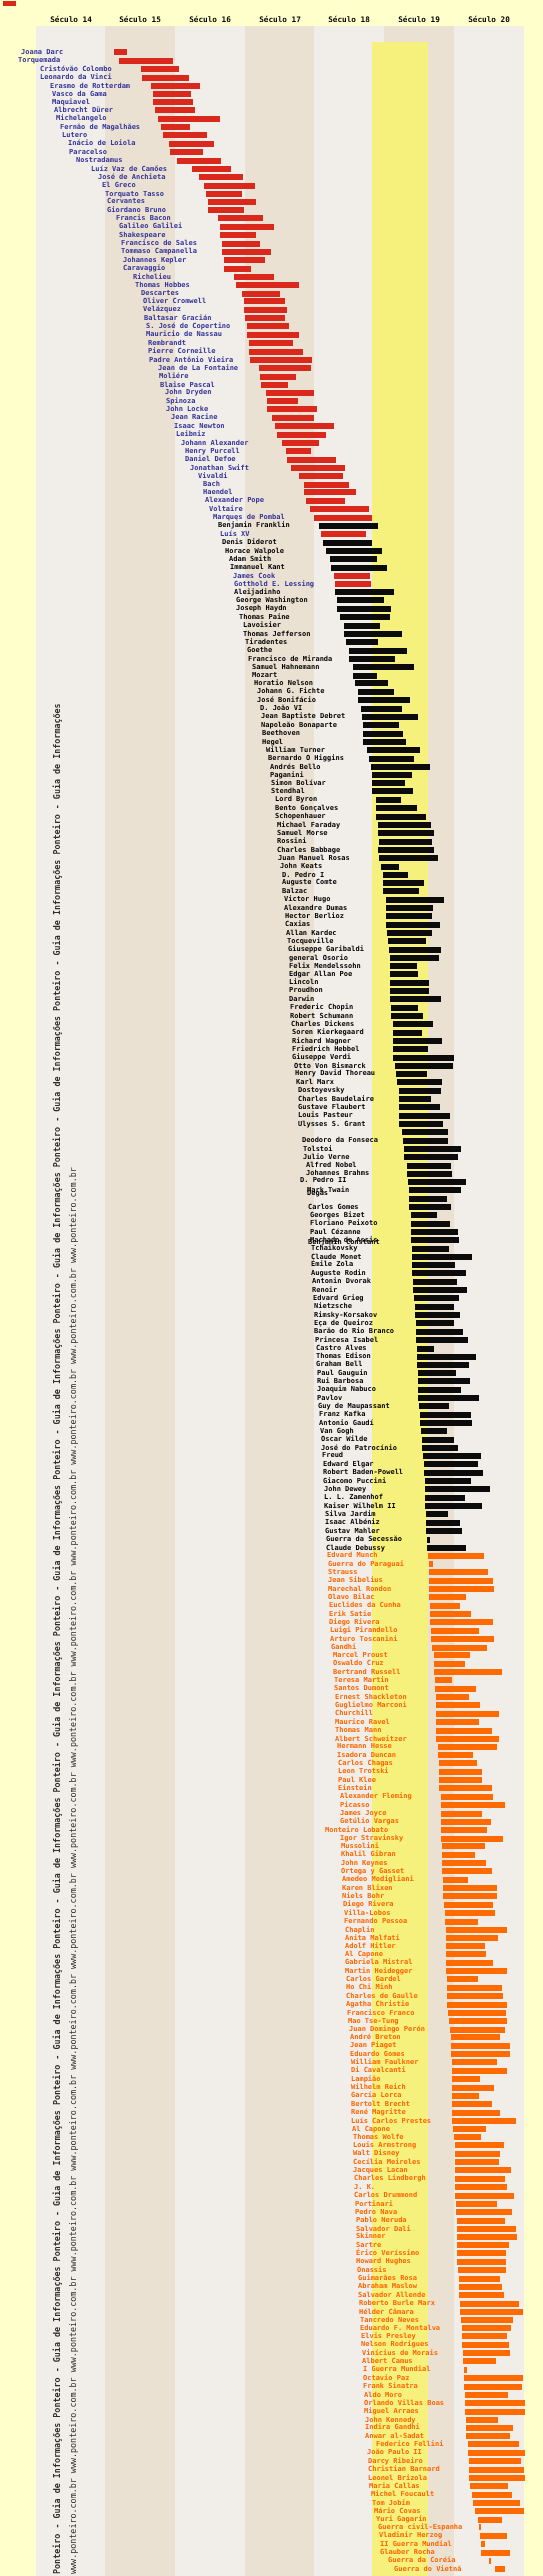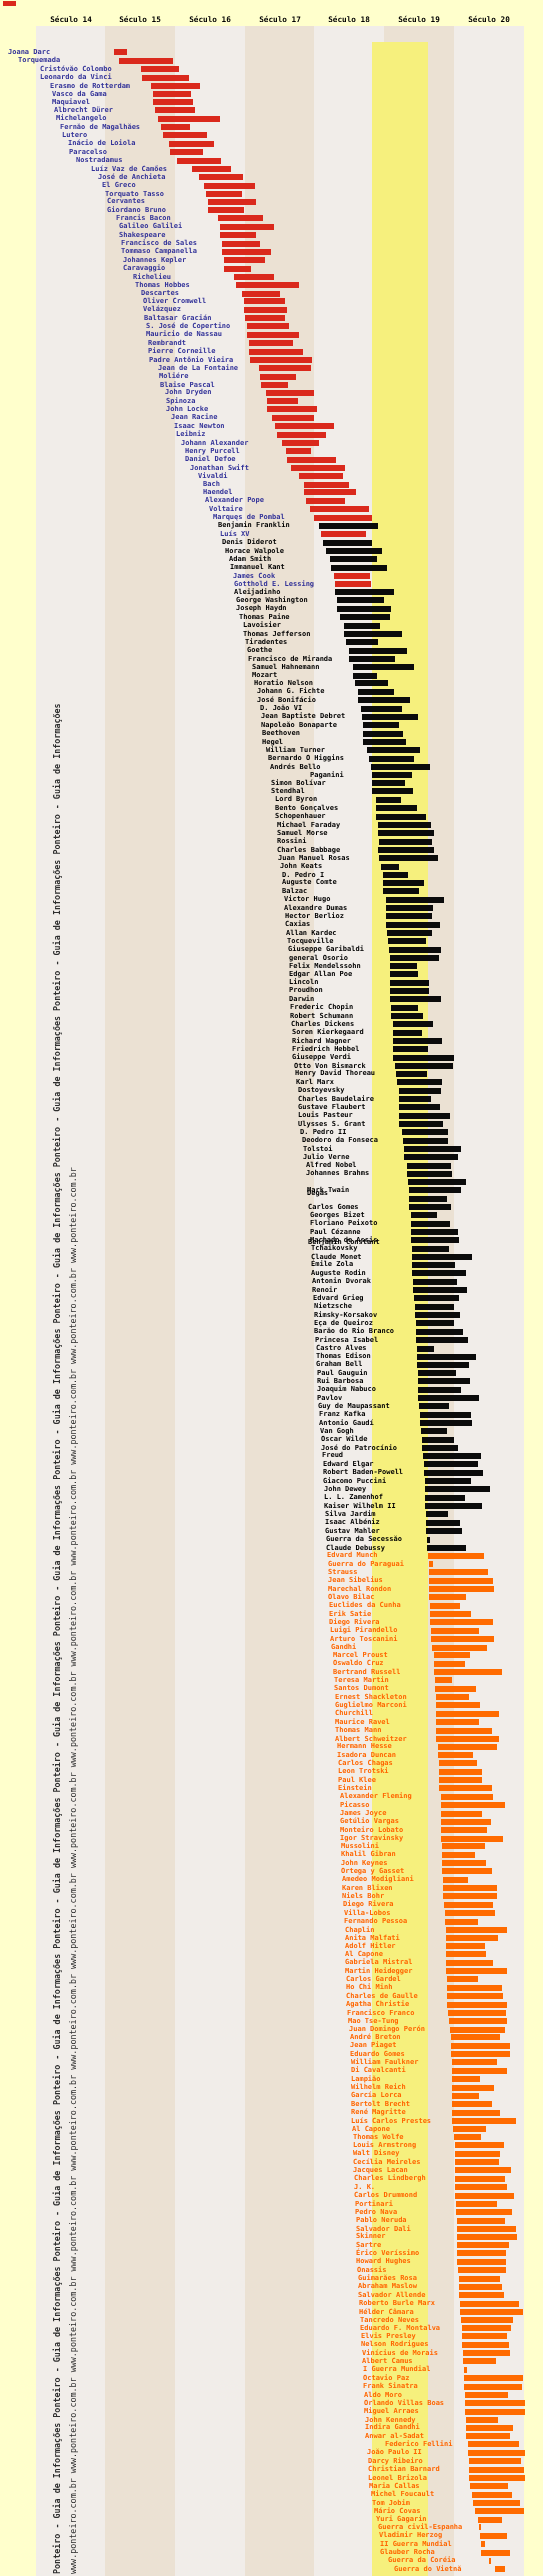--- a/index.html
+++ b/index.html
@@ -35,21 +35,21 @@
     <div class="century-label" style="left: 245px;">Século 17</div>
     <div class="stripe" style="left: 314px; width: 70px; background: rgb(241, 237, 233);"></div>
     <div class="century-label" style="left: 314px;">Século 18</div>
     <div class="stripe" style="left: 384px; width: 70px; background: rgb(235, 225, 211);"></div>
     <div class="century-label" style="left: 384px;">Século 19</div>
     <div class="stripe" style="left: 454px; width: 70px; background: rgb(241, 237, 233);"></div>
     <div class="century-label" style="left: 454px;">Século 20</div>
     <div class="band" style="left: 372px; width: 56px; top: 42px; height: 2534px; background: rgb(246, 240, 125);"></div>
     <div class="side-text" style="left: 52px; top: 2574px; width: 2363px; font-weight: bold; color: rgb(46, 46, 46);">Ponteiro - Guia de Informaçőes          Ponteiro - Guia de Informaçőes          Ponteiro - Guia de Informaçőes          Ponteiro - Guia de Informaçőes          Ponteiro - Guia de Informaçőes          Ponteiro - Guia de Informaçőes          Ponteiro - Guia de Informaçőes          Ponteiro - Guia de Informaçőes          Ponteiro - Guia de Informaçőes          Ponteiro - Guia de Informaçőes          Ponteiro - Guia de Informaçőes          Ponteiro - Guia de Informaçőes          </div>
     <div class="side-text" style="left: 68px; top: 2574px; width: 2363px; color: rgb(46, 46, 46);">www.ponteiro.com.br                 www.ponteiro.com.br                 www.ponteiro.com.br                 www.ponteiro.com.br                 www.ponteiro.com.br                 www.ponteiro.com.br                 www.ponteiro.com.br                 www.ponteiro.com.br                 www.ponteiro.com.br                 www.ponteiro.com.br                 www.ponteiro.com.br                 www.ponteiro.com.br                 www.ponteiro.com.br                 www.ponteiro.com.br                 </div>
-    <div class="plabel" style="left: 8px; top: 48px; color: rgb(51, 51, 153);">Joana Darc</div>
+    <div class="plabel" style="left: 21px; top: 48px; color: rgb(51, 51, 153);">Joana Darc</div>
     <div class="pbar" style="left: 114px; top: 49px; width: 13.2px; background: rgb(218, 41, 28);"></div>
     <div class="plabel" style="left: 18px; top: 56px; color: rgb(51, 51, 153);">Torquemada</div>
     <div class="pbar" style="left: 119px; top: 58px; width: 54px; background: rgb(218, 41, 28);"></div>
     <div class="plabel" style="left: 40px; top: 65px; color: rgb(51, 51, 153);">Cristóvăo Colombo</div>
     <div class="pbar" style="left: 141px; top: 66px; width: 38px; background: rgb(218, 41, 28);"></div>
     <div class="plabel" style="left: 40px; top: 73px; color: rgb(51, 51, 153);">Leonardo da Vinci</div>
     <div class="pbar" style="left: 142px; top: 75px; width: 47px; background: rgb(218, 41, 28);"></div>
     <div class="plabel" style="left: 50px; top: 82px; color: rgb(51, 51, 153);">Erasmo de Rotterdam</div>
     <div class="pbar" style="left: 151px; top: 83px; width: 49px; background: rgb(218, 41, 28);"></div>
     <div class="plabel" style="left: 52px; top: 90px; color: rgb(51, 51, 153);">Vasco da Gama</div>
@@ -209,21 +209,21 @@
     <div class="plabel" style="left: 262px; top: 729px; color: rgb(0, 0, 0);">Beethoven</div>
     <div class="pbar" style="left: 363px; top: 731px; width: 40px; background: rgb(11, 11, 11);"></div>
     <div class="plabel" style="left: 262px; top: 738px; color: rgb(0, 0, 0);">Hegel</div>
     <div class="pbar" style="left: 363px; top: 739px; width: 43px; background: rgb(11, 11, 11);"></div>
     <div class="plabel" style="left: 266px; top: 746px; color: rgb(0, 0, 0);">William Turner</div>
     <div class="pbar" style="left: 367px; top: 747px; width: 53px; background: rgb(11, 11, 11);"></div>
     <div class="plabel" style="left: 268px; top: 754px; color: rgb(0, 0, 0);">Bernardo O Higgins</div>
     <div class="pbar" style="left: 369px; top: 756px; width: 45px; background: rgb(11, 11, 11);"></div>
     <div class="plabel" style="left: 270px; top: 763px; color: rgb(0, 0, 0);">Andrés Bello</div>
     <div class="pbar" style="left: 371px; top: 764px; width: 59px; background: rgb(11, 11, 11);"></div>
-    <div class="plabel" style="left: 270px; top: 771px; color: rgb(0, 0, 0); margin-left: 40px;">Paganini</div>
+    <div class="plabel" style="left: 270px; top: 771px; color: rgb(0, 0, 0);">Paganini</div>
     <div class="pbar" style="left: 372px; top: 772px; width: 40px; background: rgb(11, 11, 11);"></div>
     <div class="plabel" style="left: 271px; top: 779px; color: rgb(0, 0, 0);">Simon Bolívar</div>
     <div class="pbar" style="left: 372px; top: 780px; width: 33px; background: rgb(11, 11, 11);"></div>
     <div class="plabel" style="left: 271px; top: 787px; color: rgb(0, 0, 0);">Stendhal</div>
     <div class="pbar" style="left: 372px; top: 788px; width: 41px; background: rgb(11, 11, 11);"></div>
     <div class="plabel" style="left: 275px; top: 795px; color: rgb(0, 0, 0);">Lord Byron</div>
     <div class="pbar" style="left: 376px; top: 797px; width: 25px; background: rgb(11, 11, 11);"></div>
     <div class="plabel" style="left: 275px; top: 804px; color: rgb(0, 0, 0);">Bento Gonçalves</div>
     <div class="pbar" style="left: 376px; top: 805px; width: 41px; background: rgb(11, 11, 11);"></div>
     <div class="plabel" style="left: 275px; top: 812px; color: rgb(0, 0, 0);">Schopenhauer</div>
@@ -295,21 +295,21 @@
     <div class="plabel" style="left: 298px; top: 1086px; color: rgb(0, 0, 0);">Dostoyevsky</div>
     <div class="pbar" style="left: 399px; top: 1088px; width: 42px; background: rgb(11, 11, 11);"></div>
     <div class="plabel" style="left: 298px; top: 1095px; color: rgb(0, 0, 0);">Charles Baudelaire</div>
     <div class="pbar" style="left: 399px; top: 1096px; width: 32px; background: rgb(11, 11, 11);"></div>
     <div class="plabel" style="left: 298px; top: 1103px; color: rgb(0, 0, 0);">Gustave Flaubert</div>
     <div class="pbar" style="left: 399px; top: 1104px; width: 41px; background: rgb(11, 11, 11);"></div>
     <div class="plabel" style="left: 298px; top: 1111px; color: rgb(0, 0, 0);">Louis Pasteur</div>
     <div class="pbar" style="left: 399px; top: 1113px; width: 51px; background: rgb(11, 11, 11);"></div>
     <div class="plabel" style="left: 298px; top: 1120px; color: rgb(0, 0, 0);">Ulysses S. Grant</div>
     <div class="pbar" style="left: 399px; top: 1121px; width: 44px; background: rgb(11, 11, 11);"></div>
-    <div class="plabel" style="left: 300px; top: 1128px; color: rgb(0, 0, 0);">D. Pedro II</div>
+    <div class="plabel" style="left: 300px; top: 1176px; color: rgb(0, 0, 0);">D. Pedro II</div>
     <div class="pbar" style="left: 402px; top: 1129px; width: 46px; background: rgb(11, 11, 11);"></div>
     <div class="plabel" style="left: 302px; top: 1136px; color: rgb(0, 0, 0);">Deodoro da Fonseca</div>
     <div class="pbar" style="left: 403px; top: 1138px; width: 45px; background: rgb(11, 11, 11);"></div>
     <div class="plabel" style="left: 303px; top: 1145px; color: rgb(0, 0, 0);">Tolstoi</div>
     <div class="pbar" style="left: 404px; top: 1146px; width: 57px; background: rgb(11, 11, 11);"></div>
     <div class="plabel" style="left: 303px; top: 1153px; color: rgb(0, 0, 0);">Julio Verne</div>
     <div class="pbar" style="left: 404px; top: 1154px; width: 54px; background: rgb(11, 11, 11);"></div>
     <div class="plabel" style="left: 306px; top: 1161px; color: rgb(0, 0, 0);">Alfred Nobel</div>
     <div class="pbar" style="left: 407px; top: 1163px; width: 44px; background: rgb(11, 11, 11);"></div>
     <div class="plabel" style="left: 306px; top: 1169px; color: rgb(0, 0, 0);">Johannes Brahms</div>
@@ -463,21 +463,21 @@
     <div class="plabel" style="left: 338px; top: 1784px; color: rgb(255, 102, 0);">Einstein</div>
     <div class="pbar" style="left: 439px; top: 1785px; width: 53px; background: rgb(255, 107, 0);"></div>
     <div class="plabel" style="left: 340px; top: 1792px; color: rgb(255, 102, 0);">Alexander Fleming</div>
     <div class="pbar" style="left: 441px; top: 1794px; width: 52px; background: rgb(255, 107, 0);"></div>
     <div class="plabel" style="left: 340px; top: 1801px; color: rgb(255, 102, 0);">Picasso</div>
     <div class="pbar" style="left: 441px; top: 1802px; width: 64px; background: rgb(255, 107, 0);"></div>
     <div class="plabel" style="left: 340px; top: 1809px; color: rgb(255, 102, 0);">James Joyce</div>
     <div class="pbar" style="left: 441px; top: 1811px; width: 41px; background: rgb(255, 107, 0);"></div>
     <div class="plabel" style="left: 340px; top: 1817px; color: rgb(255, 102, 0);">Getúlio Vargas</div>
     <div class="pbar" style="left: 441px; top: 1819px; width: 50px; background: rgb(255, 107, 0);"></div>
-    <div class="plabel" style="left: 340px; top: 1826px; color: rgb(255, 102, 0);">Monteiro Lobato</div>
+    <div class="plabel" style="left: 325px; top: 1826px; color: rgb(255, 102, 0);">Monteiro Lobato</div>
     <div class="pbar" style="left: 441px; top: 1827px; width: 46px; background: rgb(255, 107, 0);"></div>
     <div class="plabel" style="left: 340px; top: 1834px; color: rgb(255, 102, 0);">Igor Stravinsky</div>
     <div class="pbar" style="left: 441px; top: 1836px; width: 62px; background: rgb(255, 107, 0);"></div>
     <div class="plabel" style="left: 341px; top: 1842px; color: rgb(255, 102, 0);">Mussolini</div>
     <div class="pbar" style="left: 442px; top: 1843px; width: 43px; background: rgb(255, 107, 0);"></div>
     <div class="plabel" style="left: 341px; top: 1850px; color: rgb(255, 102, 0);">Khalil Gibran</div>
     <div class="pbar" style="left: 442px; top: 1852px; width: 33px; background: rgb(255, 107, 0);"></div>
     <div class="plabel" style="left: 341px; top: 1859px; color: rgb(255, 102, 0);">John Keynes</div>
     <div class="pbar" style="left: 442px; top: 1860px; width: 44px; background: rgb(255, 107, 0);"></div>
     <div class="plabel" style="left: 341px; top: 1867px; color: rgb(255, 102, 0);">Ortega y Gasset</div>
@@ -611,21 +611,21 @@
     <div class="plabel" style="left: 364px; top: 2399px; color: rgb(255, 102, 0);">Orlando Villas Boas</div>
     <div class="pbar" style="left: 465px; top: 2400px; width: 60px; background: rgb(255, 107, 0);"></div>
     <div class="plabel" style="left: 364px; top: 2407px; color: rgb(255, 102, 0);">Miguel Arraes</div>
     <div class="pbar" style="left: 465px; top: 2409px; width: 60px; background: rgb(255, 107, 0);"></div>
     <div class="plabel" style="left: 365px; top: 2416px; color: rgb(255, 102, 0);">John Kennedy</div>
     <div class="pbar" style="left: 466px; top: 2417px; width: 32px; background: rgb(255, 107, 0);"></div>
     <div class="plabel" style="left: 365px; top: 2423px; color: rgb(255, 102, 0);">Indira Gandhi</div>
     <div class="pbar" style="left: 466px; top: 2425px; width: 47px; background: rgb(255, 107, 0);"></div>
     <div class="plabel" style="left: 365px; top: 2432px; color: rgb(255, 102, 0);">Anwar al-Sadat</div>
     <div class="pbar" style="left: 466px; top: 2433px; width: 44px; background: rgb(255, 107, 0);"></div>
-    <div class="plabel" style="left: 367px; top: 2440px; color: rgb(255, 102, 0); padding-left: 18px;">Federico Fellini</div>
+    <div class="plabel" style="left: 358px; top: 2440px; color: rgb(255, 102, 0); padding-left: 18px;">Federico Fellini</div>
     <div class="pbar" style="left: 468px; top: 2441px; width: 51px; background: rgb(255, 107, 0);"></div>
     <div class="plabel" style="left: 367px; top: 2448px; color: rgb(255, 102, 0);">Joăo Paulo II</div>
     <div class="pbar" style="left: 468px; top: 2450px; width: 57px; background: rgb(255, 107, 0);"></div>
     <div class="plabel" style="left: 368px; top: 2457px; color: rgb(255, 102, 0);">Darcy Ribeiro</div>
     <div class="pbar" style="left: 469px; top: 2458px; width: 52px; background: rgb(255, 107, 0);"></div>
     <div class="plabel" style="left: 368px; top: 2465px; color: rgb(255, 102, 0);">Christian Barnard</div>
     <div class="pbar" style="left: 469px; top: 2467px; width: 55px; background: rgb(255, 107, 0);"></div>
     <div class="plabel" style="left: 368px; top: 2474px; color: rgb(255, 102, 0);">Leonel Brizola</div>
     <div class="pbar" style="left: 469px; top: 2475px; width: 56px; background: rgb(255, 107, 0);"></div>
     <div class="plabel" style="left: 369px; top: 2482px; color: rgb(255, 102, 0);">Maria Callas</div>

